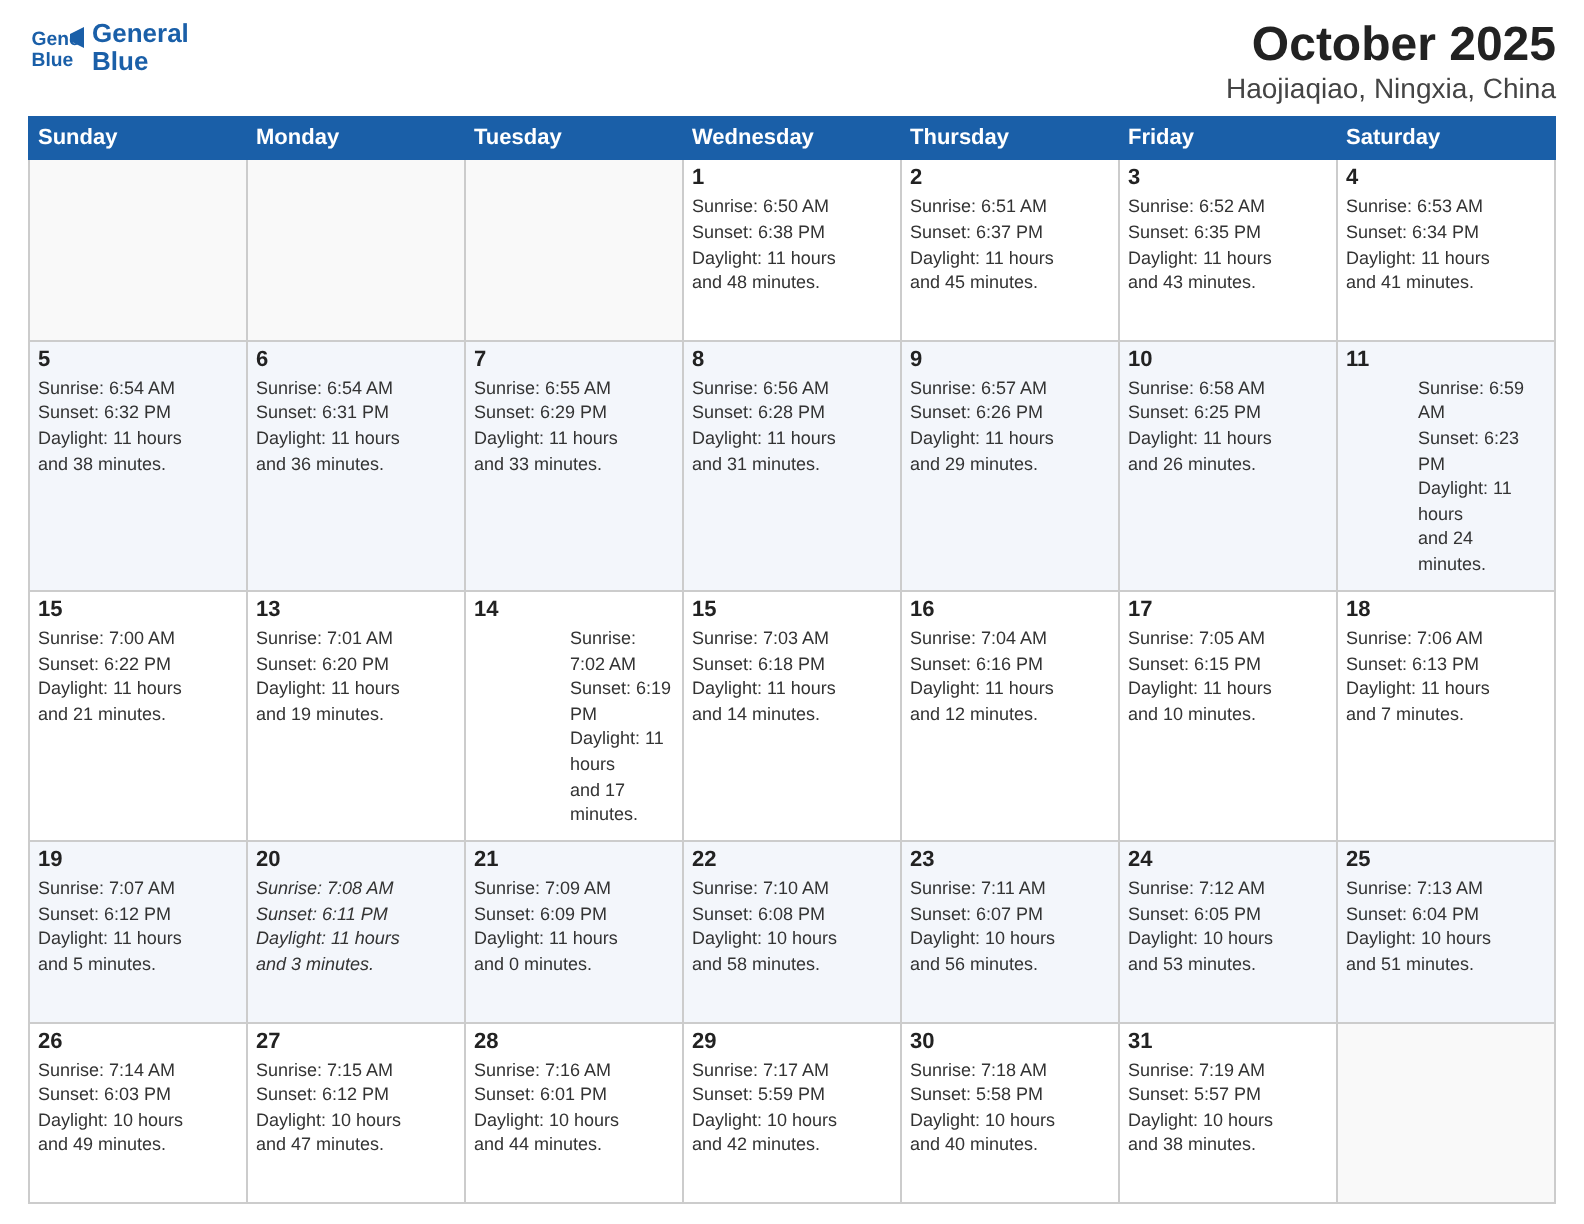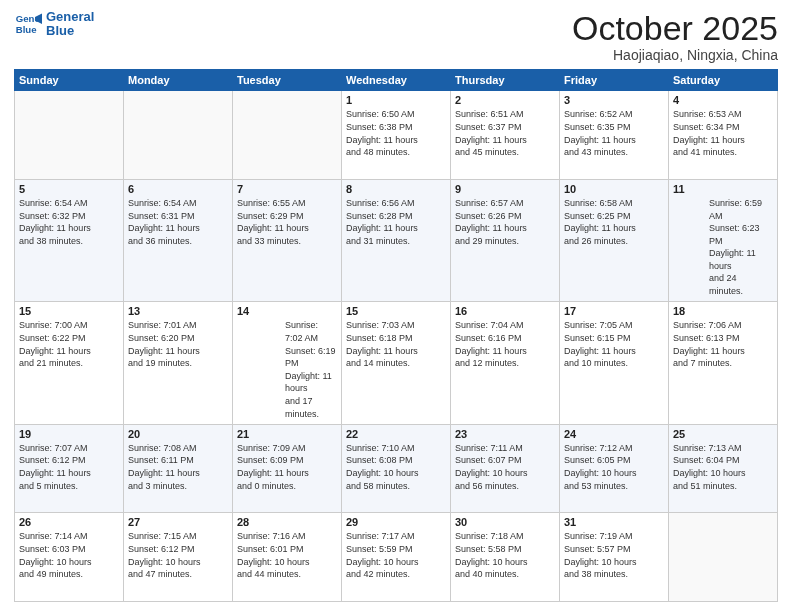--- a/index.html
+++ b/index.html
@@ -29,22 +29,22 @@
       gap: 4px;
     }
     .logo-icon {
       width: 28px;
       height: 28px;
     }
     .title-area {
       text-align: right;
     }
     .title-area h1 {
-      font-size: 34px;
-      font-weight: normal;
+      font-size: 24px;
+      font-weight: bold;
       color: #222;
       line-height: 1.1;
     }
     .title-area h2 {
       font-size: 14px;
       font-weight: normal;
       color: #444;
     }
     .calendar {
       flex: 1;
@@ -264,21 +264,21 @@
         <tr class="row-alt">
           <td>
             <span class="day-num">19</span>
             <div class="day-info" style="white-space: pre-line;">Sunrise: 7:07 AM
 Sunset: 6:12 PM
 Daylight: 11 hours
 and 5 minutes.</div>
           </td>
           <td>
             <span class="day-num">20</span>
-            <div class="day-info" style="white-space: pre-line;">Sunrise: 7:08 AM
+            <div class="day-info" style="white-space: pre-line; font-style: italic;">Sunrise: 7:08 AM
 Sunset: 6:11 PM
 Daylight: 11 hours
 and 3 minutes.</div>
           </td>
           <td>
             <span class="day-num">21</span>
             <div class="day-info" style="white-space: pre-line;">Sunrise: 7:09 AM
 Sunset: 6:09 PM
 Daylight: 11 hours
 and 0 minutes.</div>

